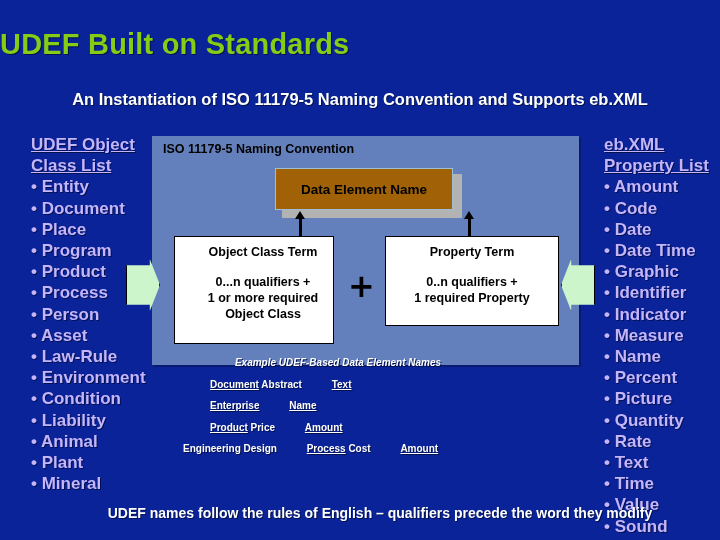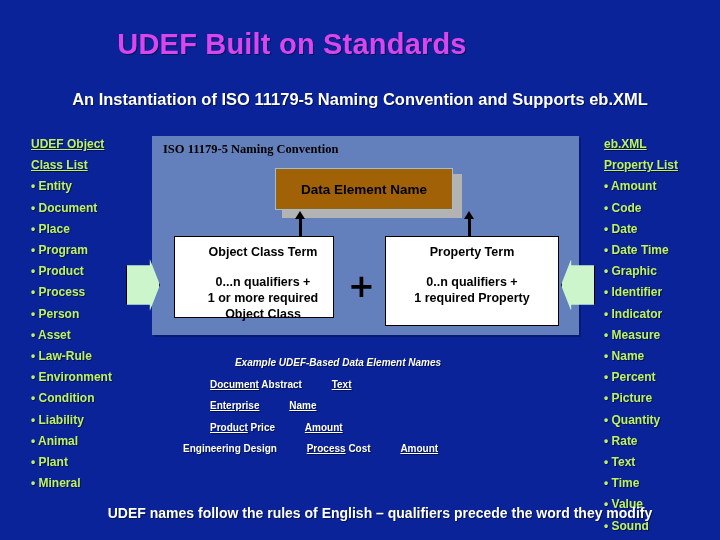--- a/index.html
+++ b/index.html
@@ -15,22 +15,22 @@
     font-family: "Liberation Sans", sans-serif;
     -webkit-font-smoothing: none;
   }
 
   
   #slide-title {
     position: absolute;
     left: 0;
     top: 28px;
     width: 584px;
-    text-align: center;
-    color: #d946ef;
+    text-align: left;
+    color: #84cc16;
     font-size: 29px;
     font-weight: bold;
     letter-spacing: 0.2px;
     text-shadow: 1px 1px 0 #00124f;
   }
 
   #slide-subtitle {
     position: absolute;
     left: 0;
     top: 90px;
@@ -38,45 +38,44 @@
     text-align: center;
     color: #ffffff;
     font-size: 16.5px;
     font-weight: bold;
     text-shadow: 1px 1px 0 #00124f;
   }
 
   
   .side-list {
     position: absolute;
-    color: #bef264;
-    font-size: 12px;
+    color: #c4b5fd;
+    font-size: 17px;
     font-weight: bold;
     line-height: 21.2px;
     text-shadow: 1px 1px 0 #00124f;
   }
   #object-class-list { left: 31px; top: 134px; width: 122px; }
   #property-list     { left: 604px; top: 134px; width: 118px; }
 
   .side-list .heading-line {
     text-decoration: underline;
     white-space: nowrap;
   }
   .side-list .bullet-line { white-space: nowrap; }
 
   
   #center-panel {
     position: absolute;
     left: 152px;
     top: 136px;
     width: 427px;
-    height: 199px;
+    height: 229px;
     background: #6480bc;
     box-shadow: 2px 2px 0 rgba(0,0,0,0.25);
-    font-family: Liberation Serif, serif;
   }
   #iso-convention-label {
     position: absolute;
     left: 11px;
     top: 6px;
     color: #000000;
     font-size: 12.5px;
     font-weight: bold;
     white-space: nowrap;
   }
@@ -129,21 +128,21 @@
   .term-box {
     position: absolute;
     background: #ffffff;
     border: 1px solid #000000;
     box-sizing: border-box;
     text-align: center;
     color: #000000;
     font-size: 12.5px;
     font-weight: bold;
   }
-  #object-class-term-box { left: 174px; top: 236px; width: 160px; height: 82px; padding-left: 18px; }
+  #object-class-term-box { left: 174px; top: 236px; width: 160px; height: 108px; padding-left: 18px; }
   #property-term-box     { left: 385px; top: 236px; width: 174px; height: 90px; }
   .term-title { margin-top: 8px; line-height: 15px; white-space: nowrap; }
   .term-detail { margin-top: 14px; line-height: 16px; }
 
   #plus-sign {
     position: absolute;
     left: 348px;
     top: 270px;
     color: #000000;
     font-size: 32px;

